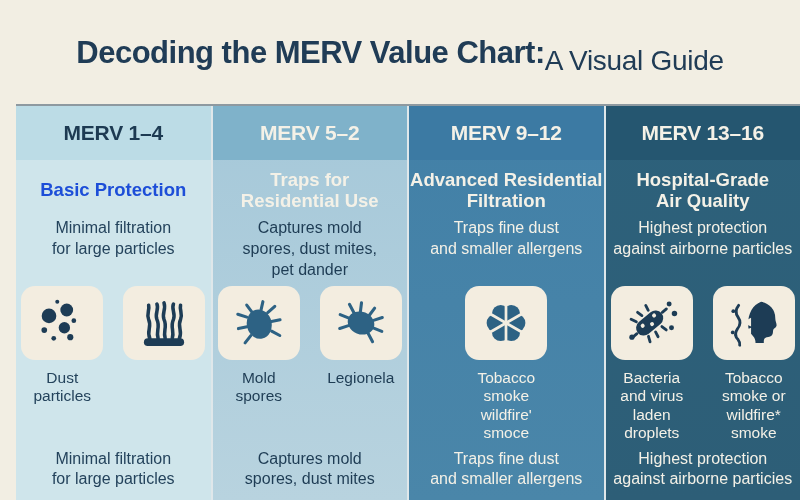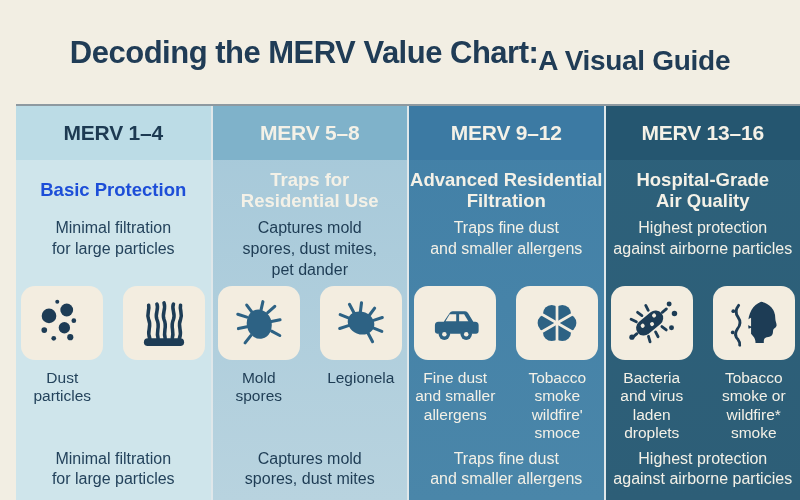--- a/index.html
+++ b/index.html
@@ -3,21 +3,21 @@
 <meta charset="utf-8">
 <style>
   * { margin:0; padding:0; box-sizing:border-box; }
   html,body { width:800px; height:500px; overflow:hidden; }
   body { font-family:"Liberation Sans", sans-serif; background:var(--page-bg,#f2eee3); }
   .page { width:800px; height:500px; display:flex; flex-direction:column; }
 
   .title-block { height:104px; background:var(--page-bg,#f2eee3); display:flex; flex-direction:row;
                  align-items:center; justify-content:center; padding-top:2px; }
   .title-line1 { font-size:31px; font-weight:700; letter-spacing:-0.5px; color:var(--title-color,#203c56); }
-  .title-line2 { font-size:28px; font-weight:700; letter-spacing:-0.3px; color:var(--title-color,#203c56); margin-top:15px; }
+  .title-line2 { font-size:28px; font-weight:400; letter-spacing:-0.3px; color:var(--title-color,#203c56); margin-top:15px; }
 
   .columns { flex:1; display:flex; gap:2px; background:#dfe7ea; border-top:2px solid rgba(45,58,70,0.45);margin-left:16px; }
   .col { flex:1 1 0; display:flex; flex-direction:column; min-width:0; }
 
   .col-header { height:54px; flex:0 0 54px; display:flex; align-items:center; justify-content:center;
                 font-size:21px; font-weight:700; letter-spacing:-0.2px; }
   .col-heading { min-height:52px; display:flex; align-items:center; justify-content:center; text-align:center;
                  font-size:18.5px; font-weight:700; line-height:1.14; padding-top:8px; white-space:pre-line; }
   .col-subtitle { min-height:74px; text-align:center; font-size:16px; line-height:1.3; padding-top:6px;
                   white-space:pre-line; }
@@ -101,21 +101,21 @@
             </svg>
           </div>
         </div>
       </div>
       <div class="col-footer">Minimal filtration
 for large particles</div>
     </section>
 
     <section class="col c1">
       <div class="col-header">
-        <span>MERV 5–8</span>
+        <span>MERV 5–2</span>
       </div>
       <div class="col-heading">Traps for
 Residential Use</div>
       <div class="col-subtitle">Captures mold
 spores, dust mites,
 pet dander</div>
       <div class="cards">
         <div class="card-cell">
           <div class="card">
             <svg viewBox="0 0 48 44">
@@ -167,36 +167,20 @@
         <span>MERV 9–12</span>
       </div>
       <div class="col-heading">Advanced Residential
 Filtration</div>
       <div class="col-subtitle">Traps fine dust
 and smaller allergens</div>
       <div class="cards">
         <div class="card-cell">
           <div class="card">
             <svg viewBox="0 0 48 44">
-              <path class="ic-blue" d="M7,29 v-5 a3,3 0 0 1 3,-3 h4.5 l5,-7.5 a3,3 0 0 1 2.5,-1.5 h10.5 a3,3 0 0 1 2.5,1.5 l4.5,7.5 h1.5 a3,3 0 0 1 3,3 v5 a2,2 0 0 1 -2,2 h-33 a2,2 0 0 1 -2,-2 z"></path>
-              <path class="ic-cream" d="M19.5,14.5 h5.5 v6 h-9 z"></path>
-              <path class="ic-cream" d="M27.5,14.5 h4.2 l3.6,6 h-7.8 z"></path>
-              <circle class="ic-blue" cx="15" cy="31.5" r="4.8"></circle>
-                <circle class="ic-cream" cx="15" cy="31.5" r="1.9"></circle>
-              <circle class="ic-blue" cx="33.5" cy="31.5" r="4.8"></circle>
-                <circle class="ic-cream" cx="33.5" cy="31.5" r="1.9"></circle>
-            </svg>
-          </div>
-          <div class="card-label">Fine dust
-and smaller
-allergens</div>
-        </div>
-        <div class="card-cell">
-          <div class="card">
-            <svg viewBox="0 0 48 44">
               <g class="ic-blue">
                 <circle cx="33" cy="22" r="7.4"></circle>
                   <circle cx="28.5" cy="29.8" r="7.4"></circle>
                 <circle cx="19.5" cy="29.8" r="7.4"></circle>
                   <circle cx="15" cy="22" r="7.4"></circle>
                 <circle cx="19.5" cy="14.2" r="7.4"></circle>
                   <circle cx="28.5" cy="14.2" r="7.4"></circle>
                 <circle cx="24" cy="22" r="7.2"></circle>
               </g>
               <g class="ic-cream-s" stroke-width="2.3">

